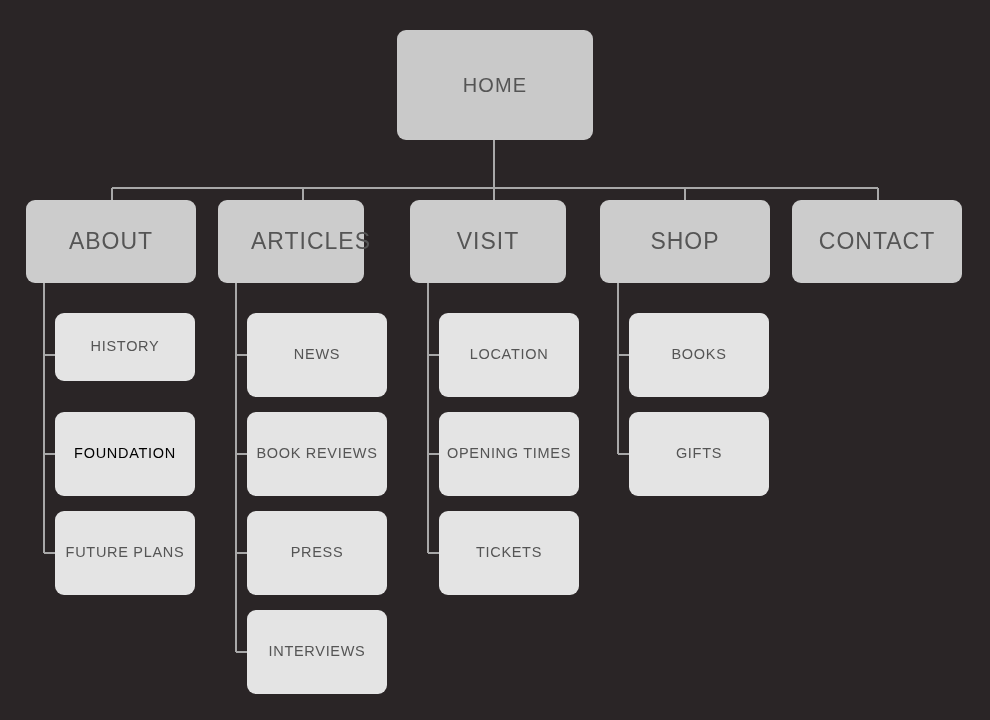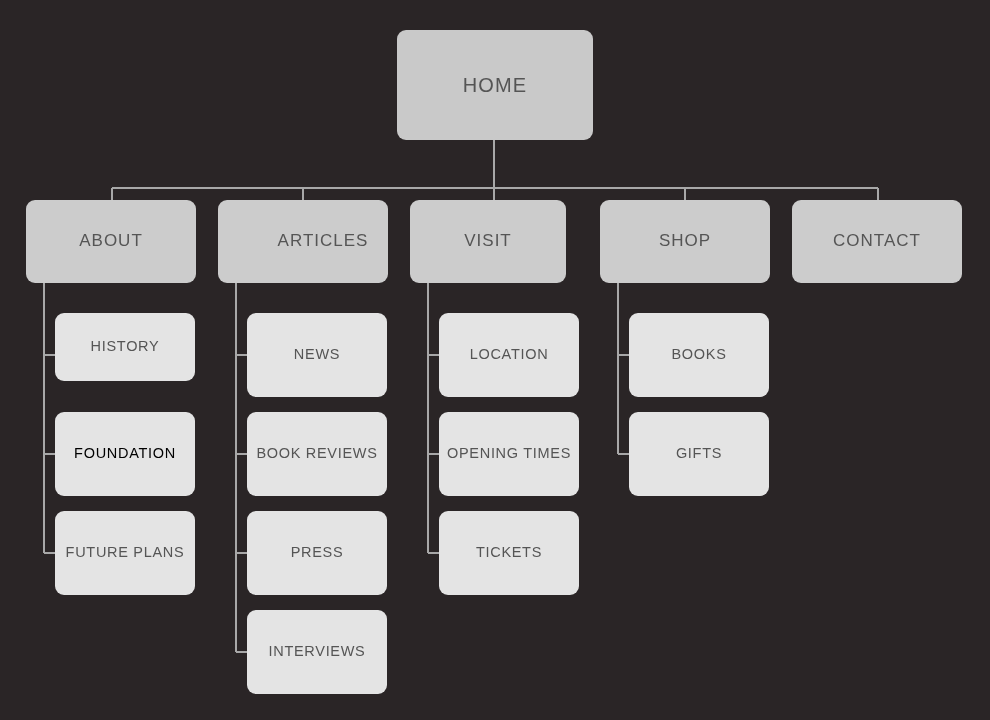--- a/index.html
+++ b/index.html
@@ -36,21 +36,21 @@
     color: #555555;
     padding: 4px 8px;
   }
   .node.level-1 {
     background: #c9c9c9;
     font-size: 20px;
     letter-spacing: 1.1px;
   }
   .node.level-2 {
     background: #cccccc;
-    font-size: 17px;
+    font-size: 23px;
     letter-spacing: 1.0px;
   }
   .node.level-3 {
     background: #e4e4e4;
     font-size: 14.5px;
     letter-spacing: 0.7px;
   }
   .node-label {
     display: block;
     white-space: nowrap;
@@ -89,21 +89,21 @@
       </g>
   </svg>
 
   <div id="node-layer">
       <div class="node level-1" style="left: 397px; top: 30px; width: 196px; height: 110px; background: rgb(201, 201, 201); color: rgb(85, 85, 85);">
         <span class="node-label">HOME</span>
       </div>
       <div class="node level-2" style="left: 26px; top: 200px; width: 170px; height: 83px; background: rgb(204, 204, 204); color: rgb(85, 85, 85);">
         <span class="node-label">ABOUT</span>
       </div>
-      <div class="node level-2" style="left: 218px; top: 200px; width: 170px; height: 83px; background: rgb(204, 204, 204); color: rgb(85, 85, 85); padding-left: 48px;">
+      <div class="node level-2" style="left: 218px; top: 200px; width: 146px; height: 83px; background: rgb(204, 204, 204); color: rgb(85, 85, 85); padding-left: 48px;">
         <span class="node-label">ARTICLES</span>
       </div>
       <div class="node level-2" style="left: 410px; top: 200px; width: 156px; height: 83px; background: rgb(204, 204, 204); color: rgb(85, 85, 85);">
         <span class="node-label">VISIT</span>
       </div>
       <div class="node level-2" style="left: 600px; top: 200px; width: 170px; height: 83px; background: rgb(204, 204, 204); color: rgb(85, 85, 85);">
         <span class="node-label">SHOP</span>
       </div>
       <div class="node level-2" style="left: 792px; top: 200px; width: 170px; height: 83px; background: rgb(204, 204, 204); color: rgb(85, 85, 85);">
         <span class="node-label">CONTACT</span>

